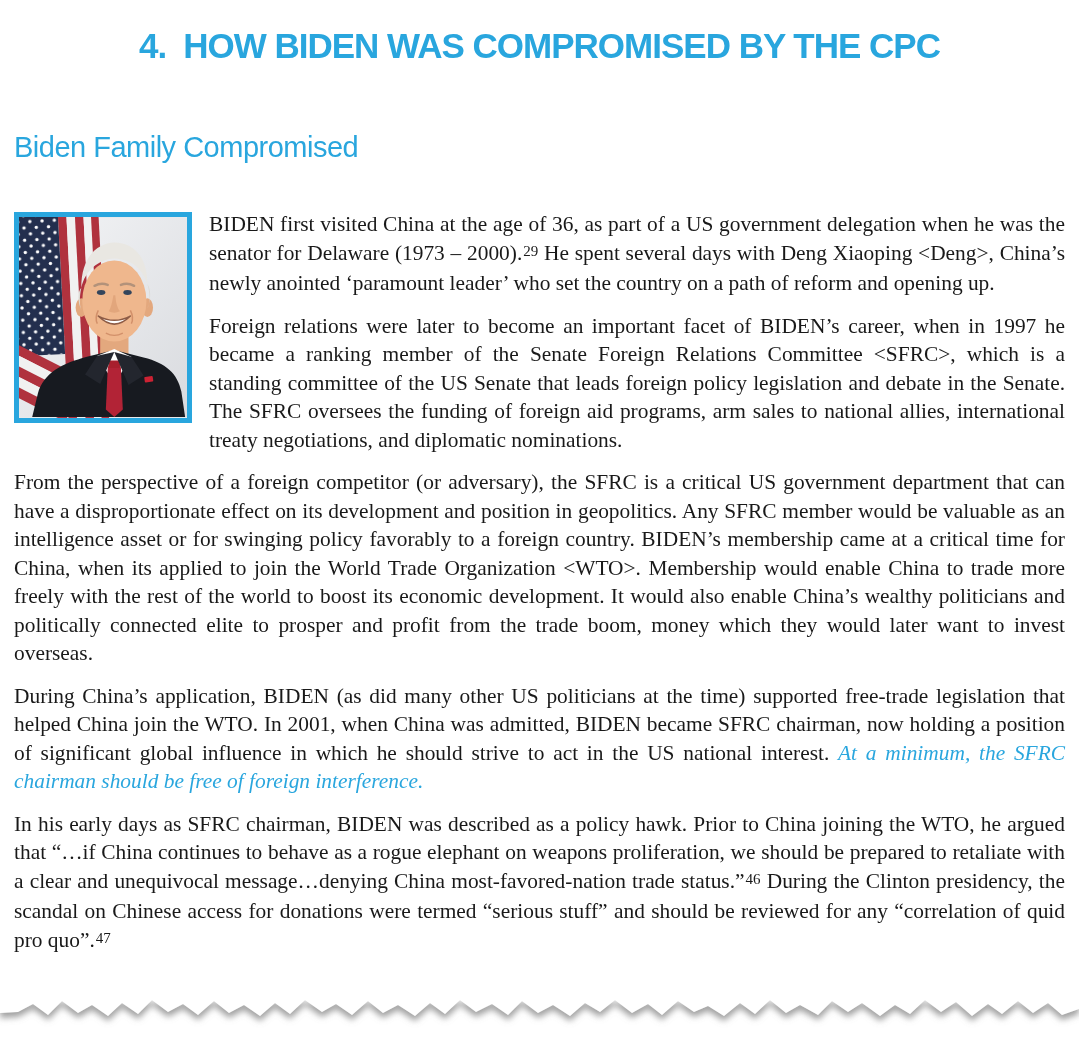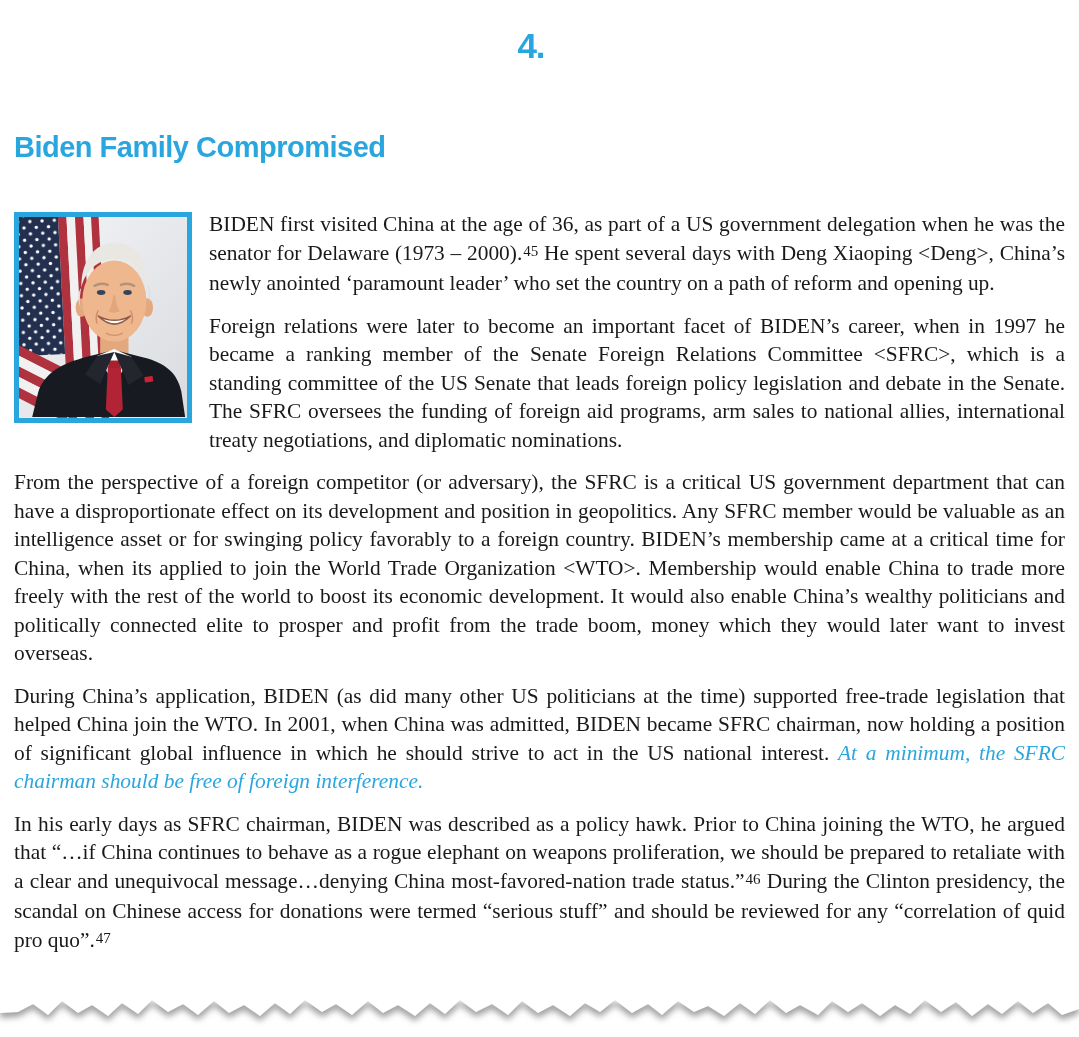--- a/index.html
+++ b/index.html
@@ -10,21 +10,21 @@
     position:relative; font-family:"Liberation Serif", serif; color:var(--ink);
   }
   .page{ padding:0 14px; }
   h1.main-heading{
     margin:26px 0 0 0; display:flex; justify-content:center; align-items:baseline;
     font-family:"Liberation Sans", sans-serif; font-weight:700; font-size:35px;
     line-height:40px; color:var(--accent); letter-spacing:-1px;
   }
   h1.main-heading .num{ margin-right:17px; }
   h2.subheading{
-    margin:64px 0 0 0; font-family:"Liberation Sans", sans-serif; font-weight:700;
+    margin:64px 0 0 0; font-family:"Liberation Sans", sans-serif; font-weight:400;
     font-size:29px; line-height:34px; color:var(--accent); letter-spacing:-0.5px;
   }
   .article{
     margin-top:46px; font-size:21.4px; line-height:28.5px; text-align:justify;
     color:var(--ink);
   }
   .article p{ margin:0 0 14px 0; }
   .photo{
     float:left; width:178px; height:211px; border:5px solid var(--accent);
     margin:2px 17px 8px 0; background:#e8eaec; overflow:hidden;
@@ -37,20 +37,21 @@
   }
   .torn-edge svg{ display:block; width:1079px; height:40px; }
 </style>
 </head>
 <body>
 
 <div class="page">
 
   <h1 class="main-heading">
     <span class="num">4.</span>
+    <span>HOW BIDEN WAS COMPROMISED BY THE CPC</span>
   </h1>
 
   <h2 class="subheading">Biden Family Compromised</h2>
 
   <div class="article" id="article-body">
     <div class="photo">
       <svg viewBox="0 0 178 211" xmlns="http://www.w3.org/2000/svg">
         <defs>
           <linearGradient id="bg" x1="0" y1="0" x2="1" y2="1">
             <stop offset="0" stop-color="#f4f5f7"></stop>
@@ -113,21 +114,21 @@
 
         <path d="M84,98 Q80,106 83,112" stroke="#d2906a" stroke-width="1.6" fill="none"></path>
         <path d="M118,98 Q122,106 119,112" stroke="#d2906a" stroke-width="1.6" fill="none"></path>
 
         <path d="M84,104 Q101,121 118,104 Q101,113 84,104 Z" fill="#ffffff" stroke="#8d5b45" stroke-width="1.6" stroke-linejoin="round"></path>
 
         <path d="M92,122 Q101,127 110,122" stroke="#d2906a" stroke-width="1.4" fill="none"></path>
       </svg>
     </div>
 
-  <p><span>BIDEN first visited China at the age of 36, as part of a US government delegation when he was the senator for Delaware (1973 – 2000).</span><span class="fnref">45</span><span> He spent several days with Deng Xiaoping &lt;Deng&gt;, China’s newly anointed ‘paramount leader’ who set the country on a path of reform and opening up.</span></p>
+  <p><span>BIDEN first visited China at the age of 36, as part of a US government delegation when he was the senator for Delaware (1973 – 2000).</span><span class="fnref">29</span><span> He spent several days with Deng Xiaoping &lt;Deng&gt;, China’s newly anointed ‘paramount leader’ who set the country on a path of reform and opening up.</span></p>
       <p><span>Foreign relations were later to become an important facet of BIDEN’s career, when in 1997 he became a ranking member of the Senate Foreign Relations Committee &lt;SFRC&gt;, which is a standing committee of the US Senate that leads foreign policy legislation and debate in the Senate. The SFRC oversees the funding of foreign aid programs, arm sales to national allies, international treaty negotiations, and diplomatic nominations.</span></p>
       <p><span>From the perspective of a foreign competitor (or adversary), the SFRC is a critical US government department that can have a disproportionate effect on its development and position in geopolitics. Any SFRC member would be valuable as an intelligence asset or for swinging policy favorably to a foreign country. BIDEN’s membership came at a critical time for China, when its applied to join the World Trade Organization &lt;WTO&gt;. Membership would enable China to trade more freely with the rest of the world to boost its economic development. It would also enable China’s wealthy politicians and politically connected elite to prosper and profit from the trade boom, money which they would later want to invest overseas.</span></p>
       <p><span>During China’s application, BIDEN (as did many other US politicians at the time) supported free-trade legislation that helped China join the WTO. In 2001, when China was admitted, BIDEN became SFRC chairman, now holding a position of significant global influence in which he should strive to act in the US national interest. </span><span class="accent-italic">At a minimum, the SFRC chairman should be free of foreign interference.</span></p>
       <p><span>In his early days as SFRC chairman, BIDEN was described as a policy hawk. Prior to China joining the WTO, he argued that “…if China continues to behave as a rogue elephant on weapons proliferation, we should be prepared to retaliate with a clear and unequivocal message…denying China most-favored-nation trade status.”</span><span class="fnref">46</span><span> During the Clinton presidency, the scandal on Chinese access for donations were termed “serious stuff” and should be reviewed for any “correlation of quid pro quo”.</span><span class="fnref">47</span></p>
     </div>
 </div>
 
 <div class="torn-edge">
   <svg viewBox="0 0 1079 40" xmlns="http://www.w3.org/2000/svg">
     <defs>

